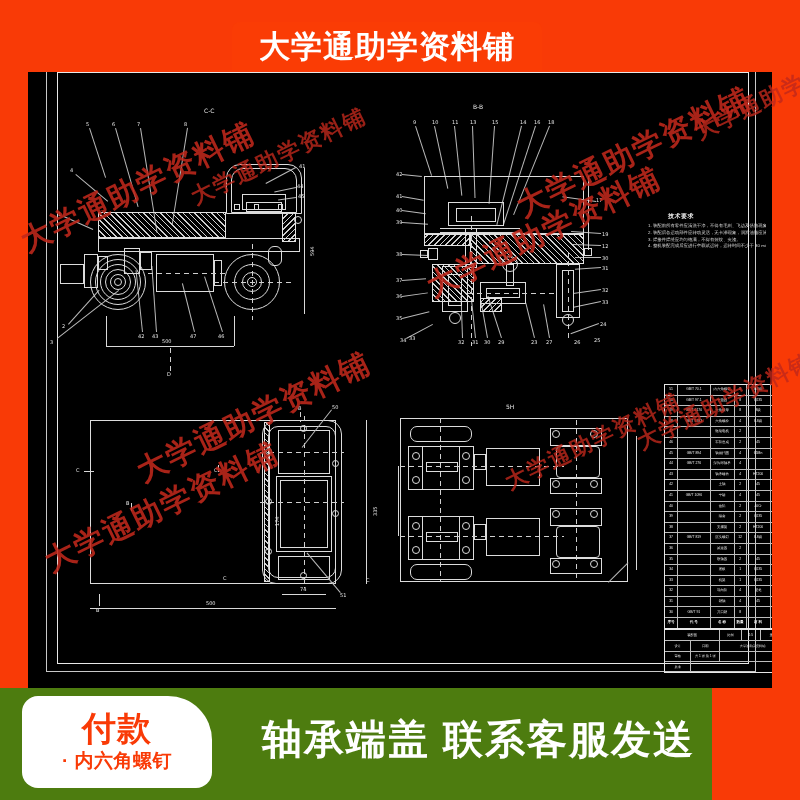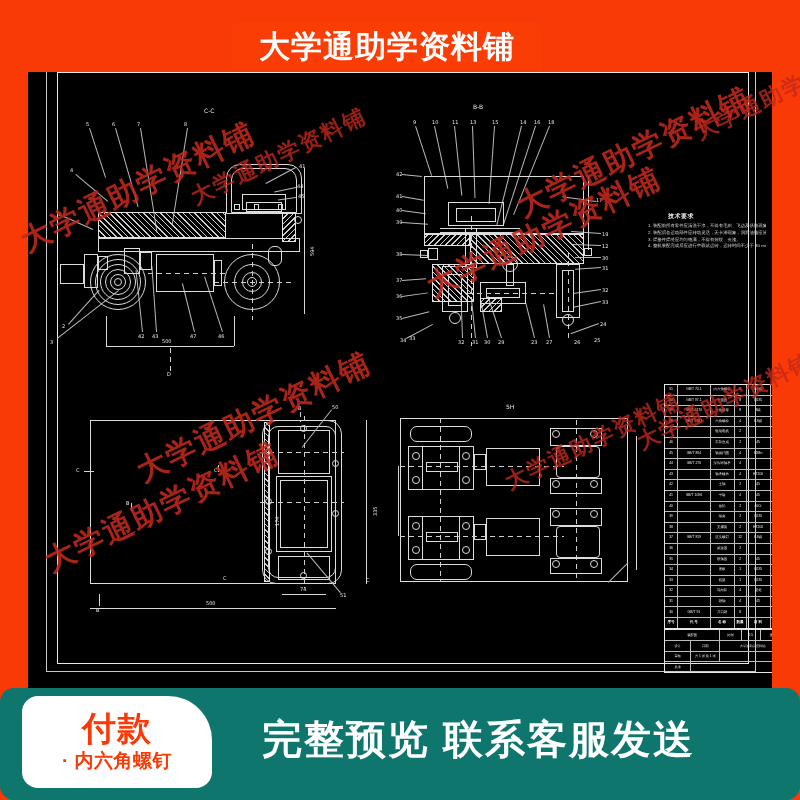--- a/index.html
+++ b/index.html
@@ -167,22 +167,22 @@
     font-weight: bold;
     white-space: nowrap;
     transform: rotate(-26deg);
     transform-origin: 0 0;
     letter-spacing: 2px;
   }
   .wm.sm { font-size: 22px; opacity: .8; }
 
   
   .bottom-banner {
-    position: absolute; left: 0; bottom: 0; width: 800px; height: 112px;
-    background: #0f766e; z-index: 45; border-radius: 14px;
+    position: absolute; left: 0; bottom: 0; width: 712px; height: 112px;
+    background: #4d7c0f; z-index: 45;
   }
   .pay-badge {
     position: absolute; left: 22px; top: 8px;
     width: 190px; height: 92px;
     background: #ffffff;
     border-radius: 16px 44px 16px 16px;
     display: flex; flex-direction: column;
     align-items: center; justify-content: center;
   }
   .pay-main {
@@ -744,16 +744,16 @@
     <div class="top-pill">
       <span class="top-pill-text">大学通助学资料铺</span>
     </div>
   </div>
 
   <div class="bottom-banner">
     <div class="pay-badge">
       <div class="pay-main">付款</div>
       <div class="pay-sub">· 内六角螺钉</div>
     </div>
-    <div class="bottom-msg">完整预览  联系客服发送</div>
+    <div class="bottom-msg">轴承端盖  联系客服发送</div>
   </div>
 
 </div>
 
 </body></html>

